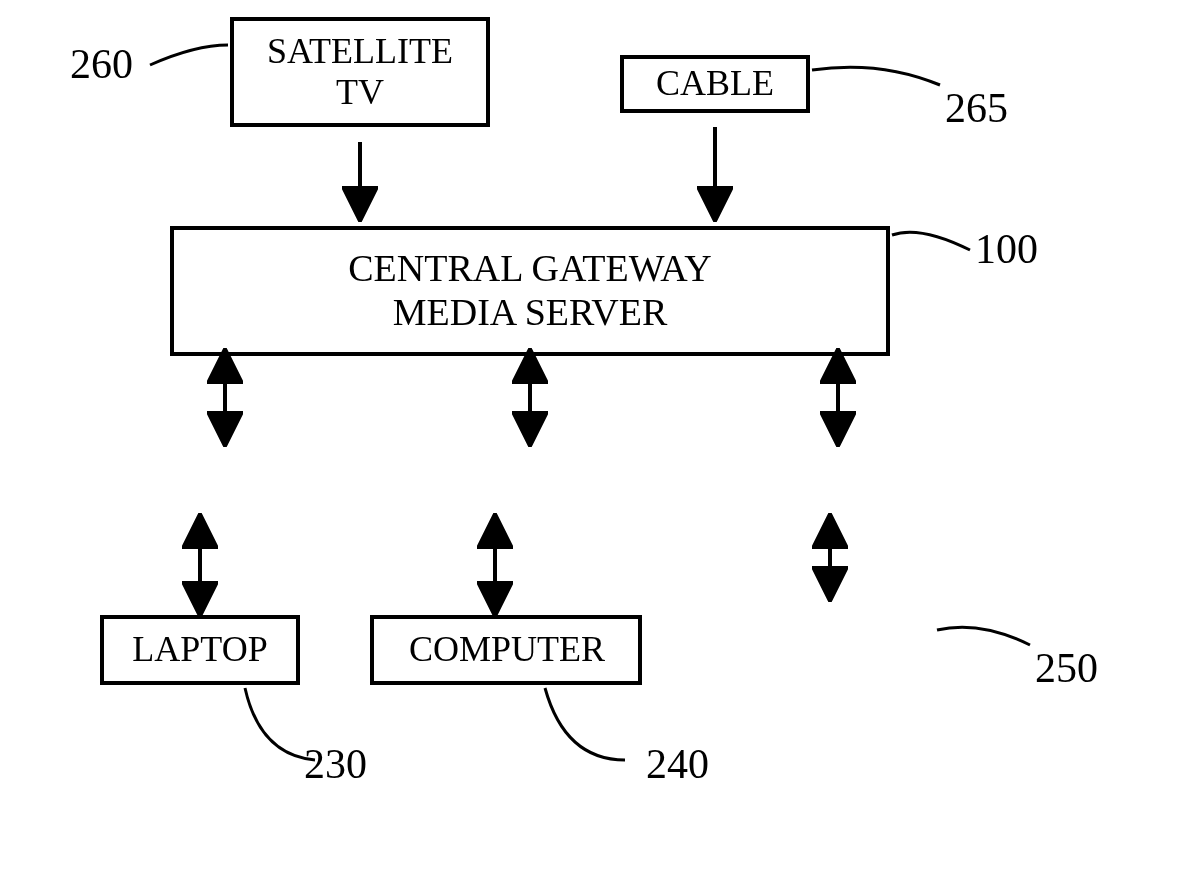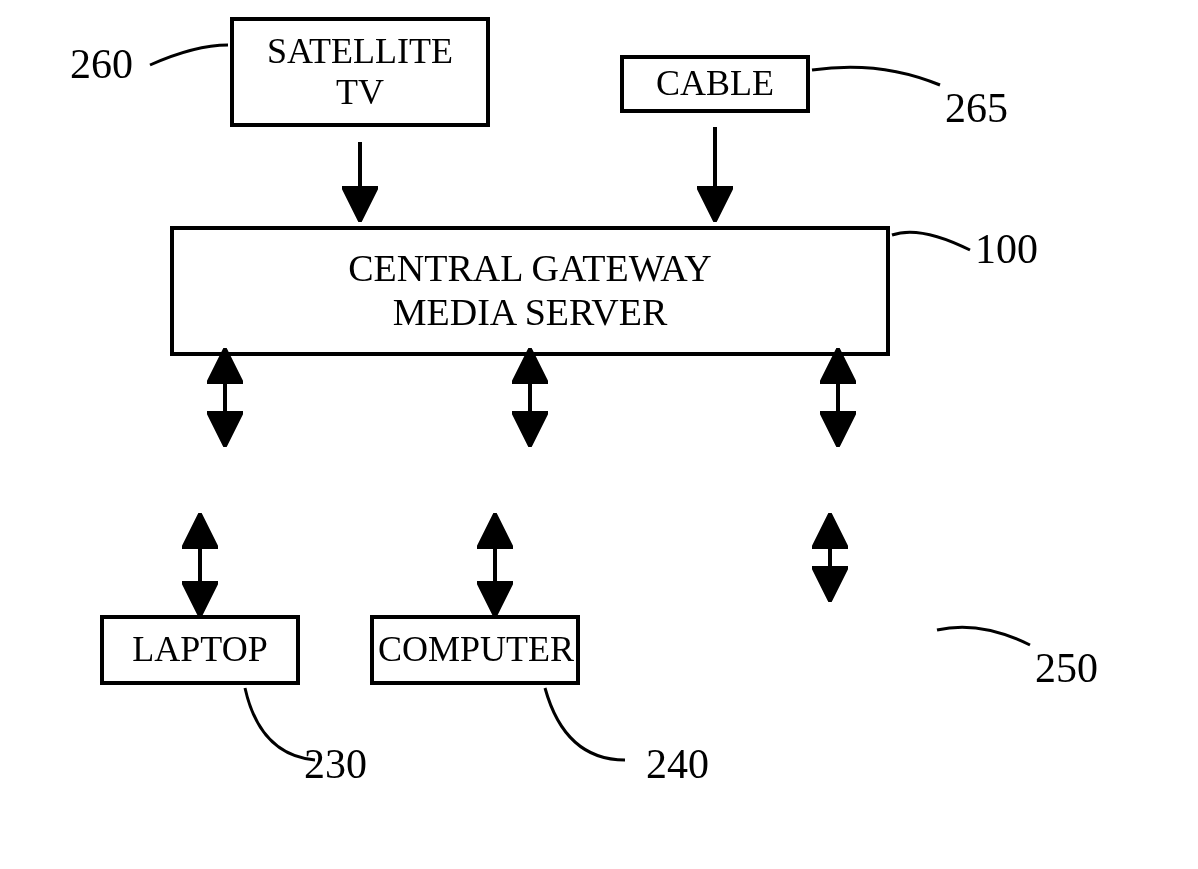--- a/index.html
+++ b/index.html
@@ -63,21 +63,21 @@
 TV</div>
 
   <div class="box" style="left:620px; top:55px;  width:190px; height:58px;">CABLE</div>
 
   <div class="box" style="left:170px; top:220px; width:720px; height:130px; white-space:pre-line; font-size:38px;margin-top:6px;">CENTRAL GATEWAY
 MEDIA SERVER</div>
 
 
   <div class="box" style="left:100px; top:615px; width:200px; height:70px;">LAPTOP</div>
 
-  <div class="box" style="left:370px; top:615px; width:210px; height:70px;padding-left:12px;">COMPUTER</div>
+  <div class="box" style="left:370px; top:615px; width:272px; height:70px;padding-left:12px;">COMPUTER</div>
 
 
   <div class="label" style="left:70px;  top:40px;">260</div>
   <div class="label" style="left:945px; top:56px;margin-top:28px;">265</div>
   <div class="label" style="left:975px; top:225px;">100</div>
   <div class="label" style="left:304px; top:740px;">230</div>
   <div class="label" style="left:646px; top:740px;">240</div>
   <div class="label" style="left:1035px; top:620px;margin-top:24px;">250</div>
 
   <svg class="overlay" viewBox="0 0 1198 869">

